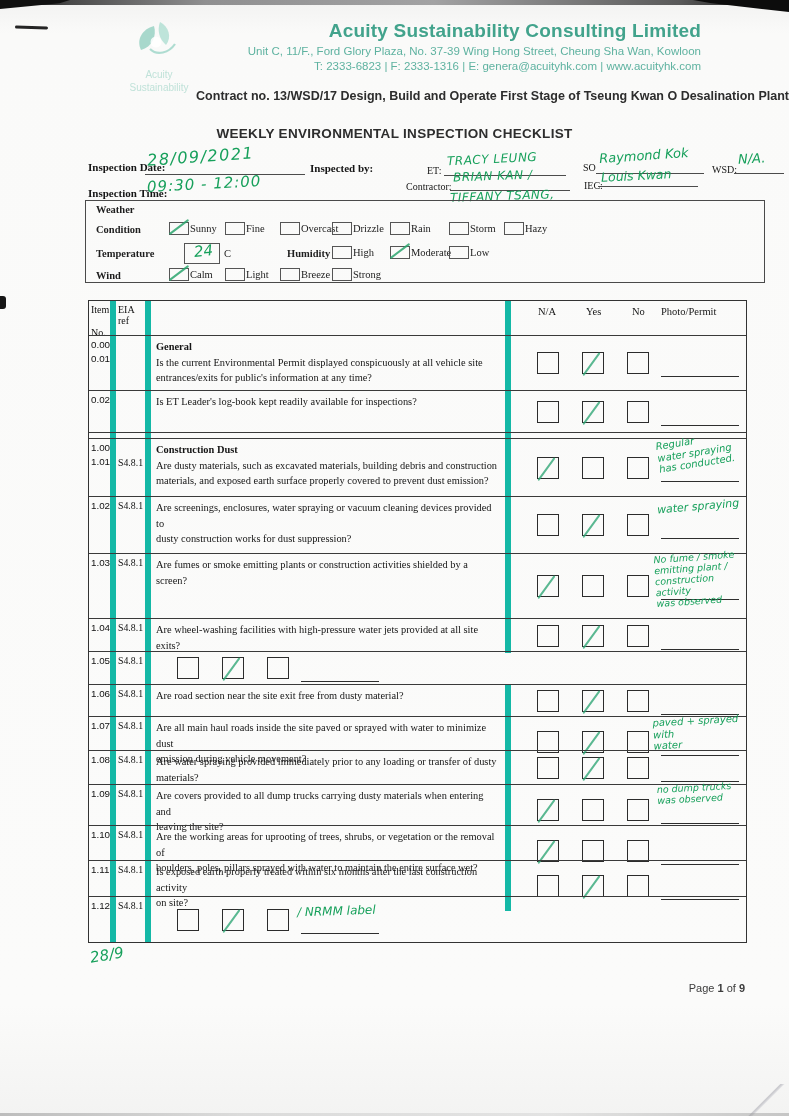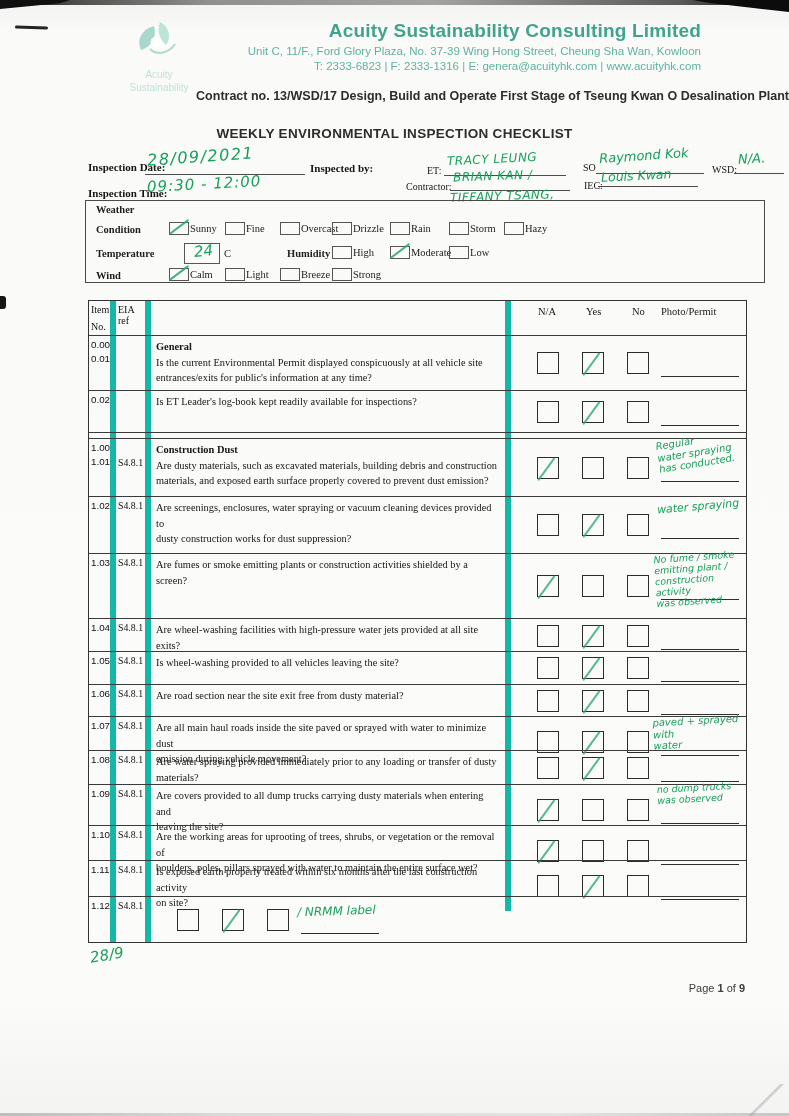--- a/index.html
+++ b/index.html
@@ -204,21 +204,21 @@
     <span class="wopt" style="left:246px">
         <span class="wbx"></span>
         <span class="wlabel">Strong</span>
       </span>
   </div>
 </div>
 
 <div class="ctable">
 
   <div class="trow hdr" style="height:34px">
-    <div class="c-item"><span>Item</span><span class="n2" style="margin-top:6px">No.</span></div>
+    <div class="c-item"><span>Item</span><span class="n2" style="margin-top:12px">No.</span></div>
     <div class="c-eia">EIA ref</div>
     <div class="c-q"></div>
     <div class="c-checks hdr-checks">
       <span style="left:27px">N/A</span>
       <span style="left:75px">Yes</span>
       <span style="left:121px">No</span>
       <span style="left:150px">Photo/Permit</span>
     </div>
   </div>
 
@@ -322,23 +322,20 @@
       <span class="cbx b1"></span>
       <span class="cbx b2 checked"></span>
       <span class="cbx b3"></span>
       <div class="rline"></div>
     </div>
   </div>
 
   <div class="trow" style="height:33px">
     <div class="c-item"><span>1.05</span></div>
     <div class="c-eia">S4.8.1</div>
-    <div class="c-q">
-        <div class="q">Is wheel-washing provided to all vehicles leaving the site?</div>
-      </div>
     <div class="c-checks">
       <span class="cbx b1"></span>
       <span class="cbx b2 checked"></span>
       <span class="cbx b3"></span>
       <div class="rline"></div>
     </div>
   </div>
 
   <div class="trow" style="height:32px">
     <div class="c-item"><span>1.06</span></div>

